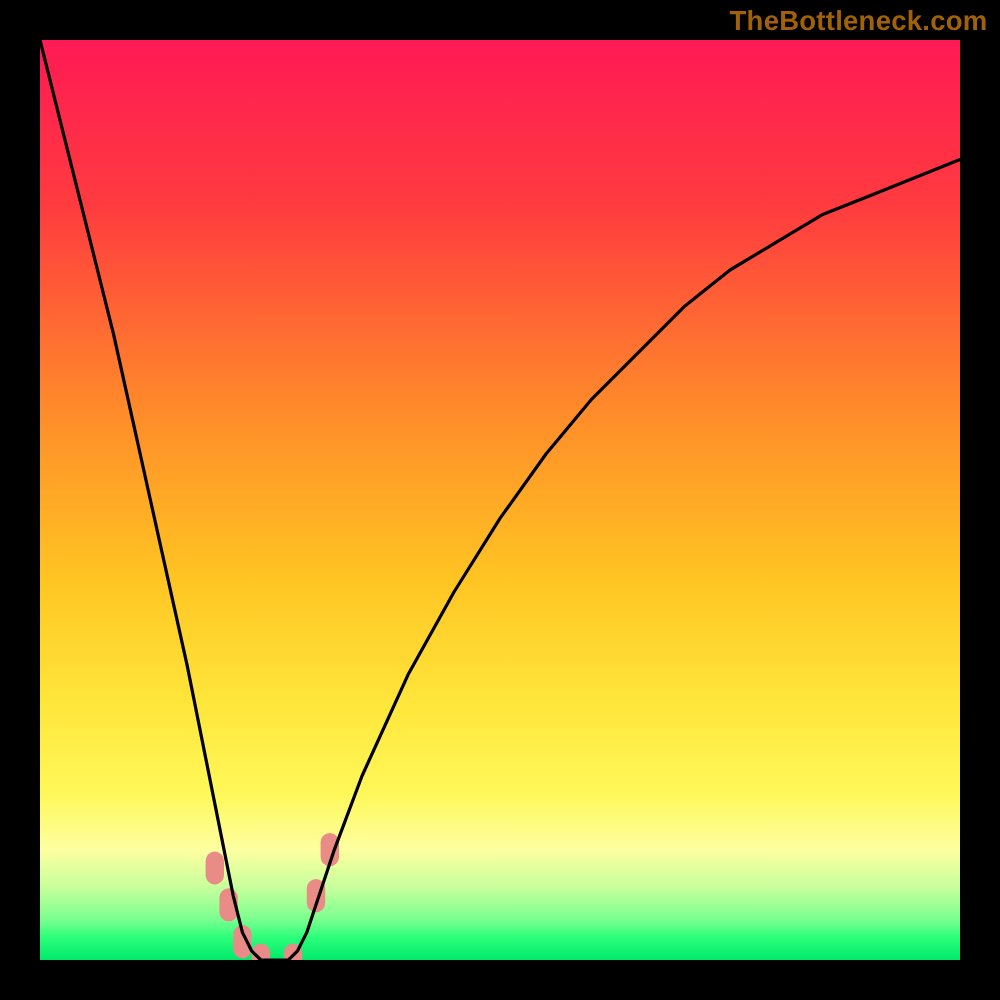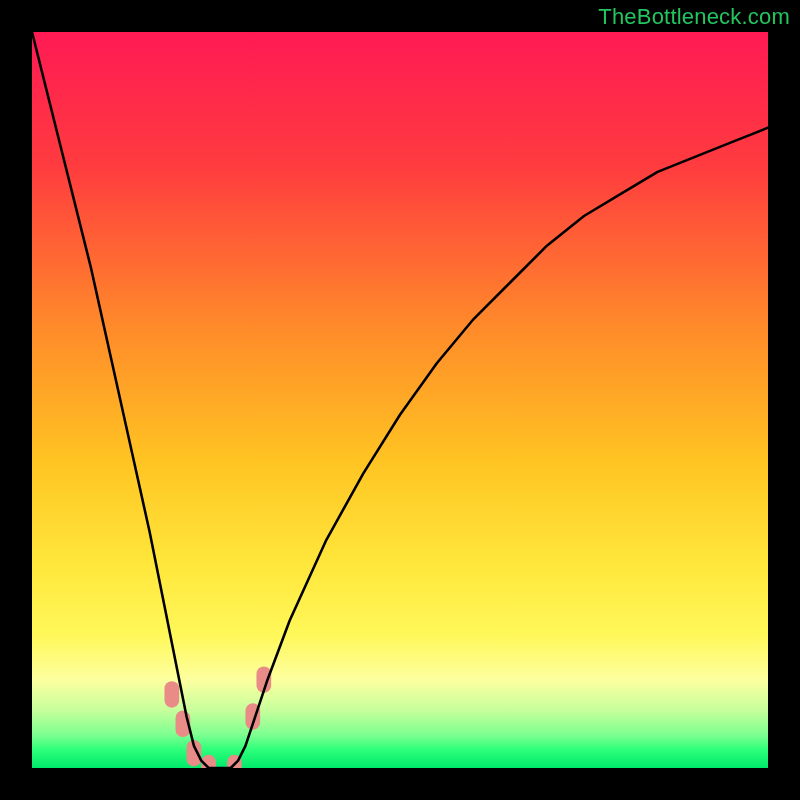--- a/index.html
+++ b/index.html
@@ -32,22 +32,22 @@
     top: 0;
     width: 100%;
     height: 100%;
   }
   .watermark {
     position: absolute;
     top: 4px;
     right: 10px;
     font-family: Arial, Helvetica, sans-serif;
     font-size: 22px;
-    font-weight: 400;
-    color: #22c55e;
+    font-weight: 700;
+    color: #a16207;
     letter-spacing: 0.2px;
     user-select: none;
   }
   svg.curve {
     position: absolute;
     left: 0;
     top: 0;
     width: 100%;
     height: 100%;
   }

